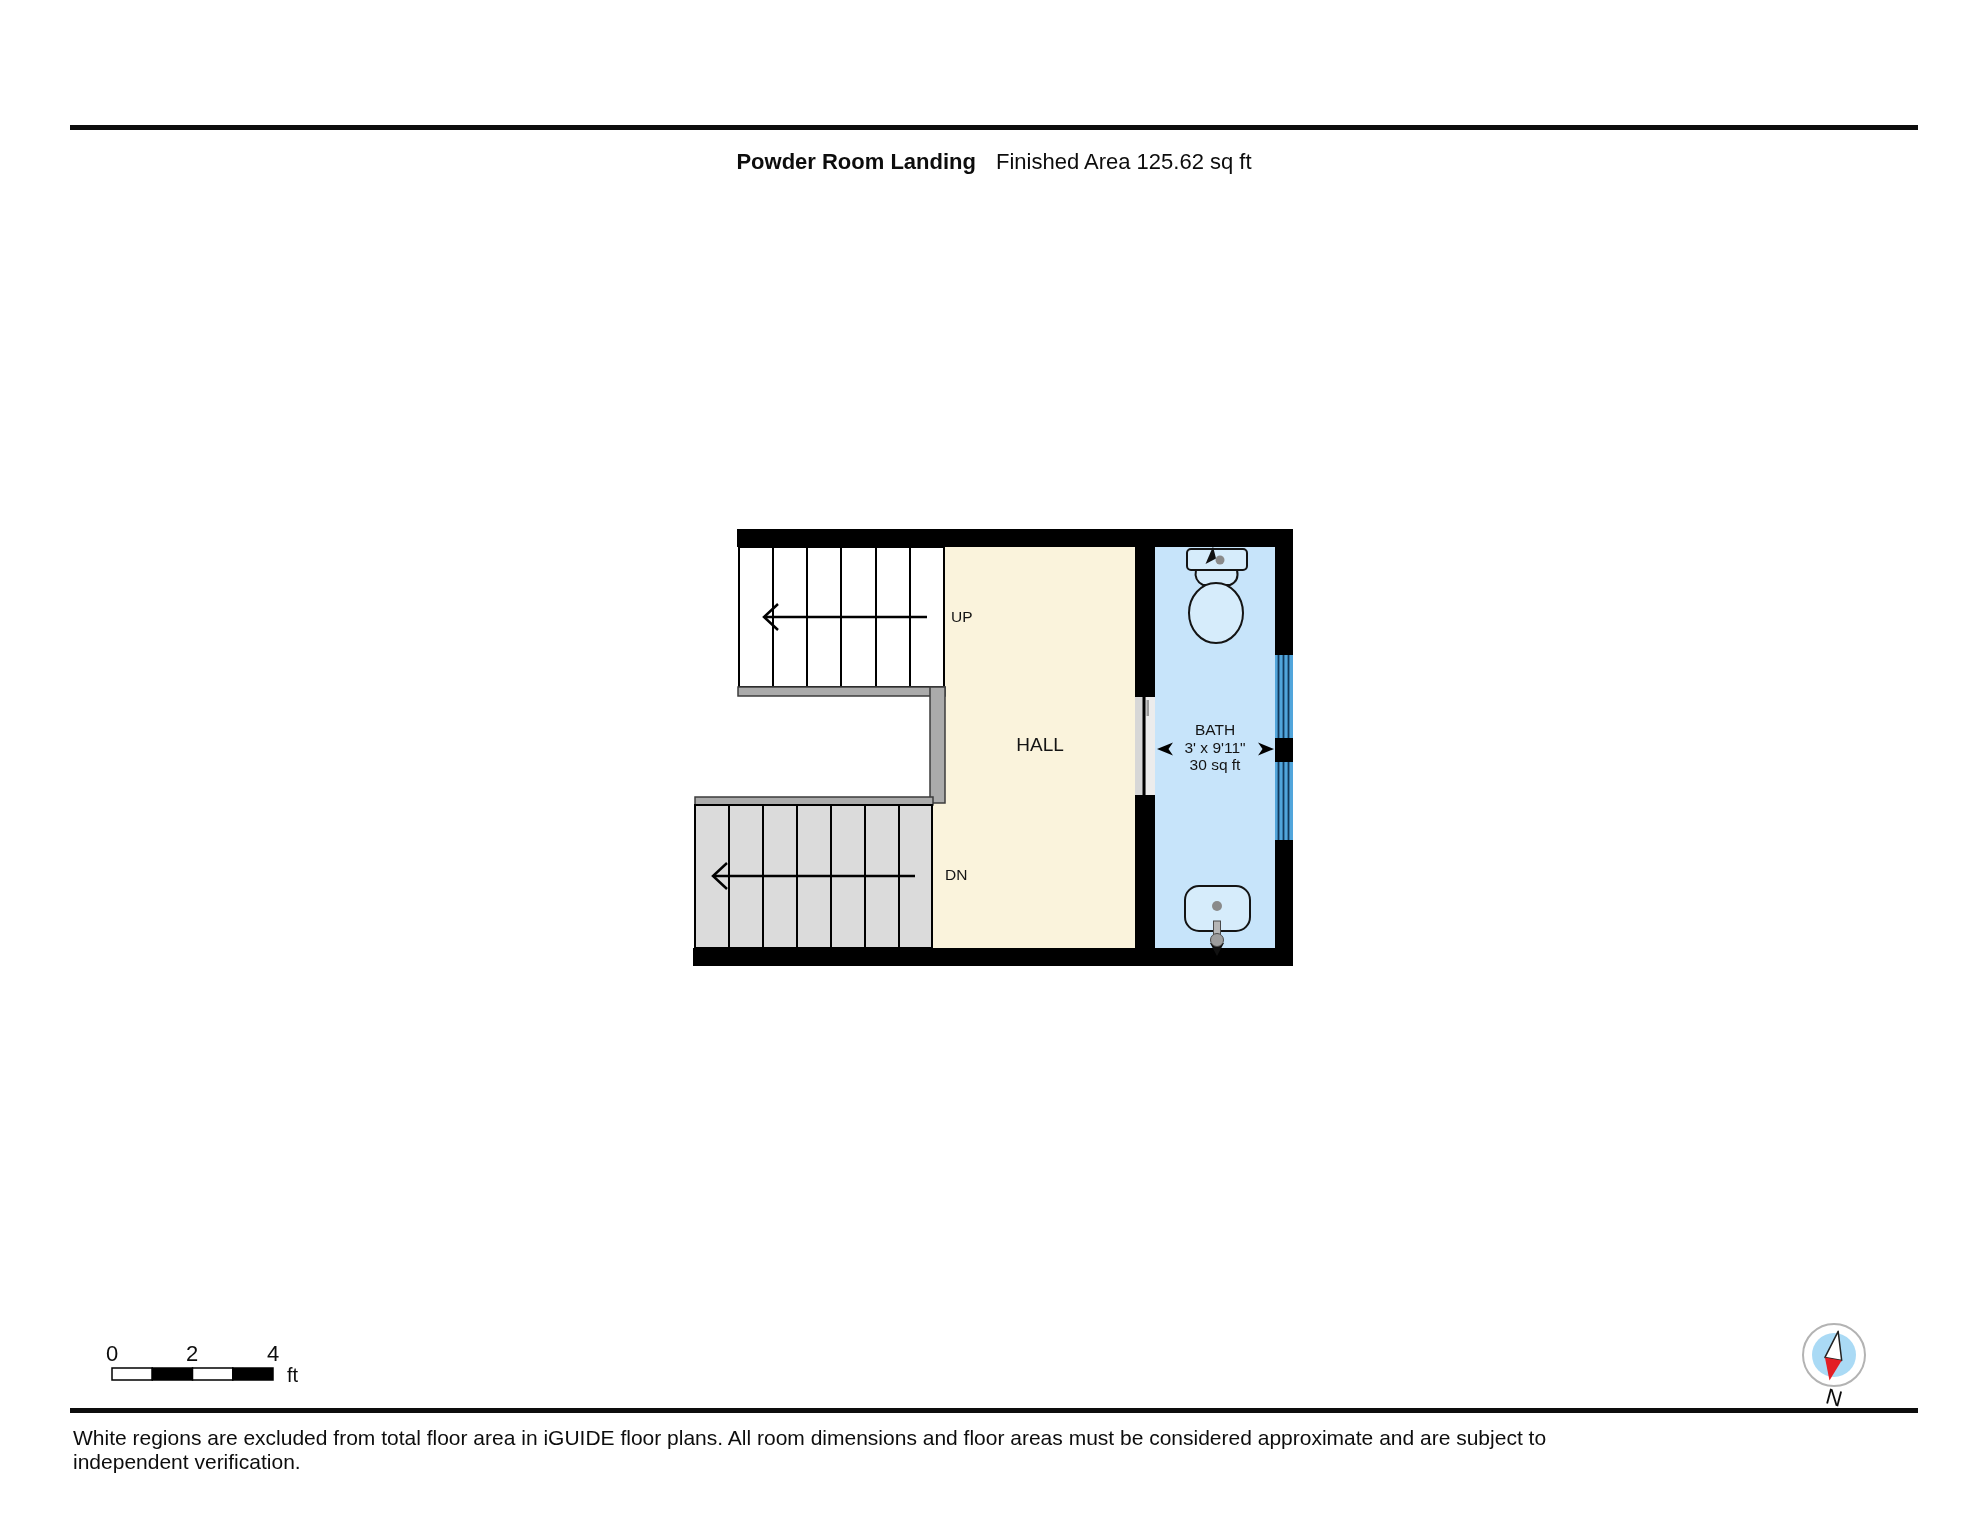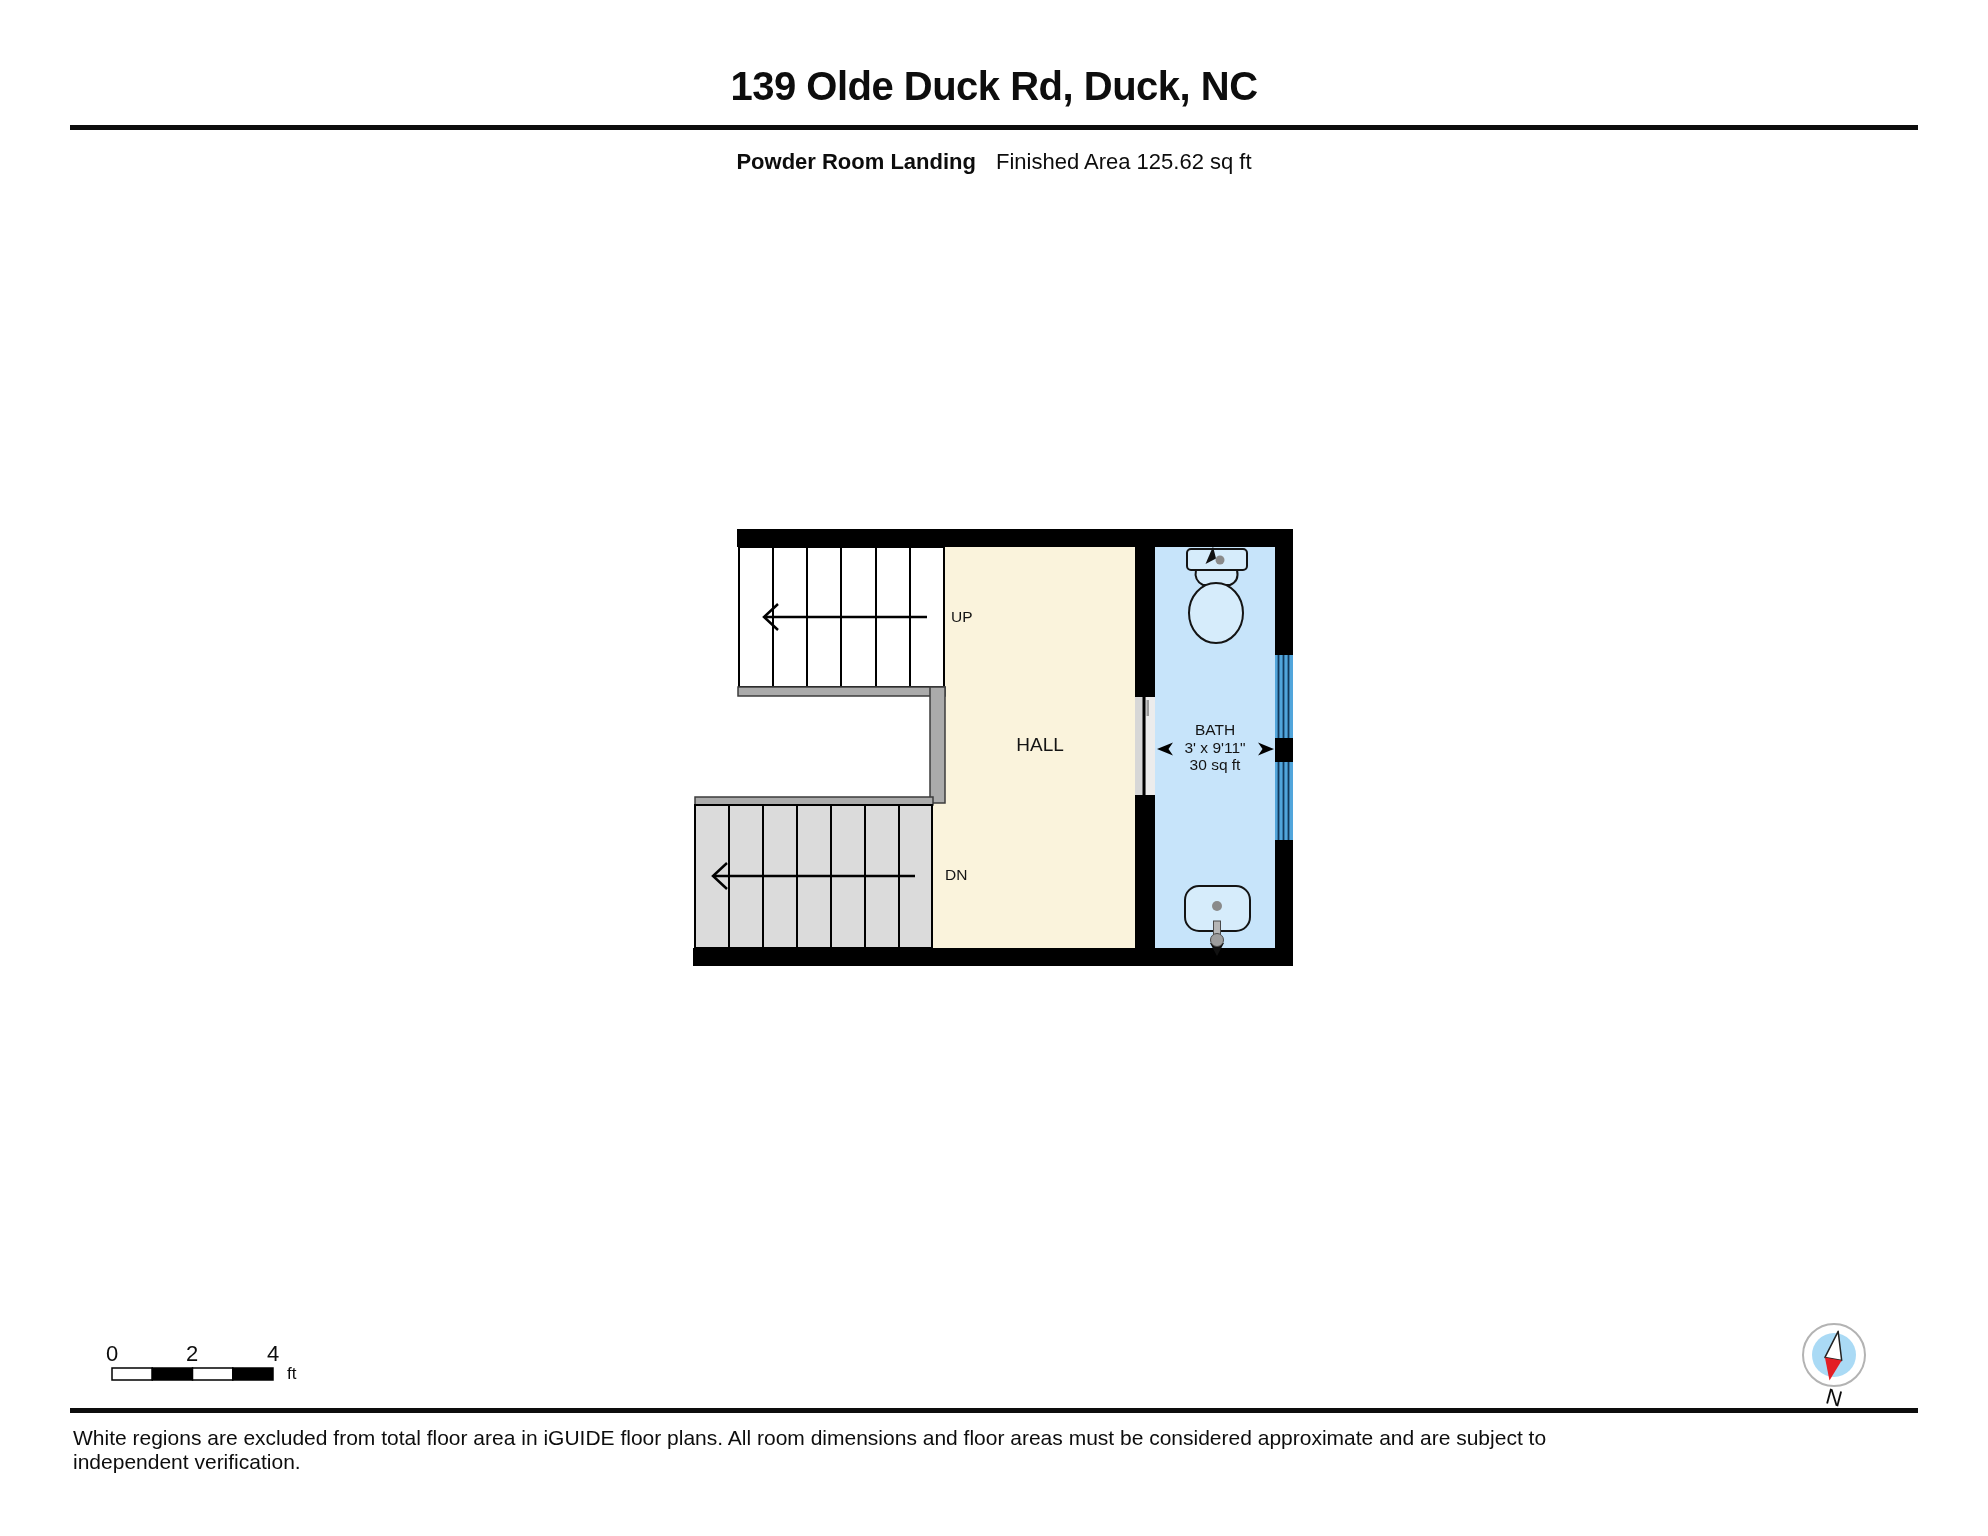--- a/index.html
+++ b/index.html
@@ -23,21 +23,21 @@
   .plan-svg{left:0;top:0;width:1988px;height:1536px;}
   .lbl{position:absolute;font-size:16px;color:#141414;white-space:nowrap;}
   .lbl-up{left:951px;top:608px;font-size:15.5px;}
   .lbl-dn{left:945px;top:866px;font-size:15.5px;}
   .lbl-hall{left:1040px;top:745px;transform:translate(-50%,-50%);font-size:19px;}
   .bath-block{
     left:1215px;top:721px;transform:translateX(-50%);
     text-align:center;font-size:15.5px;line-height:17.5px;color:#141414;
   }
   .scale-num{position:absolute;top:1341px;transform:translateX(-50%);font-size:22px;color:#0d0d0d;}
-  .scale-unit{left:287px;top:1364px;font-size:17px;color:#0d0d0d;}
+  .scale-unit{left:287px;top:1364px;font-size:20px;color:#0d0d0d;}
   .prepared{left:0;top:1360px;width:100%;text-align:center;font-size:20px;color:#0d0d0d;}
   .north-label{left:1834px;top:1385px;transform:translateX(-50%) rotate(15deg);font-size:22px;color:#0d0d0d;}
   .disclaimer{left:73px;top:1426px;width:1500px;font-size:21px;color:#0d0d0d;}
 
   
   .wall{fill:var(--wall,#000);}
   .hall-rect{fill:var(--hall-fill,#FAF3DC);}
   .bath-rect{fill:var(--bath-fill,#C7E4FA);}
   .fixture{fill:var(--fixture-fill,#D6ECFB);stroke:#141414;stroke-width:2;}
   .win-rect{fill:var(--window-fill,#51A5DB);}
@@ -58,21 +58,20 @@
   .compass-outer{fill:#fff;stroke:#B3B3B3;stroke-width:2;}
   .compass-inner{fill:var(--compass-blue,#AADAF5);}
   .needle-n{fill:#fff;stroke:#222;stroke-width:1.5;stroke-linejoin:round;}
   .needle-s{fill:var(--compass-red,#E31E24);}
 </style>
 </head>
 <body>
 
 <div class="page">
 
-  <div class="abs page-title">139 Olde Duck Rd, Duck, NC</div>
   <div class="abs hrule top-rule"></div>
   <div class="abs subtitle">
     <span class="floor-name">Powder Room Landing</span><span class="area-label">Finished Area 125.62 sq ft</span>
   </div>
 
   <svg class="abs plan-svg" viewBox="0 0 1988 1536" xmlns="http://www.w3.org/2000/svg">
 
     <g>
       <rect class="hall-rect" x="932" y="547" width="203" height="401"></rect>
     </g>

